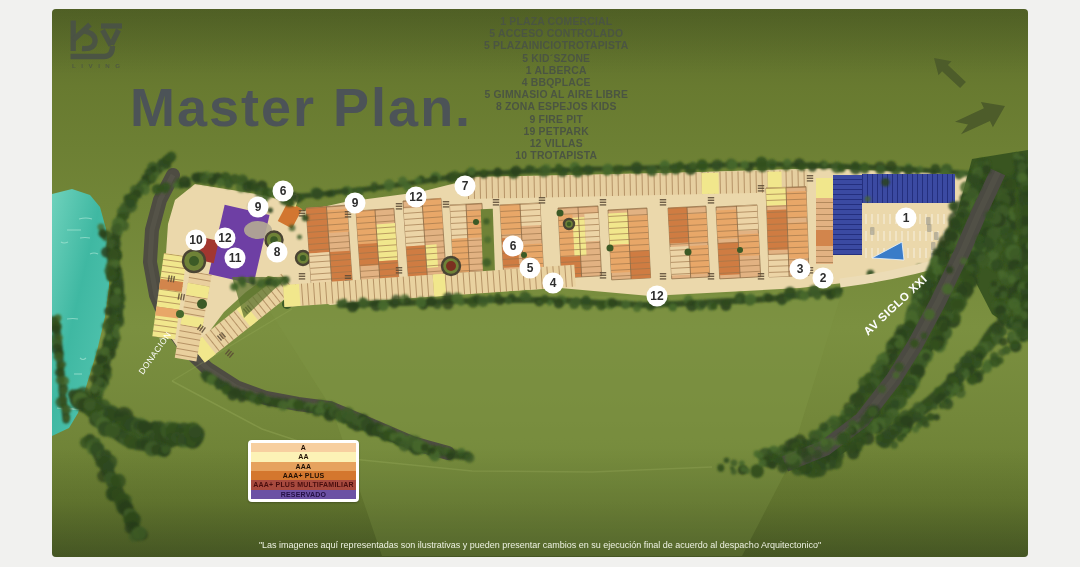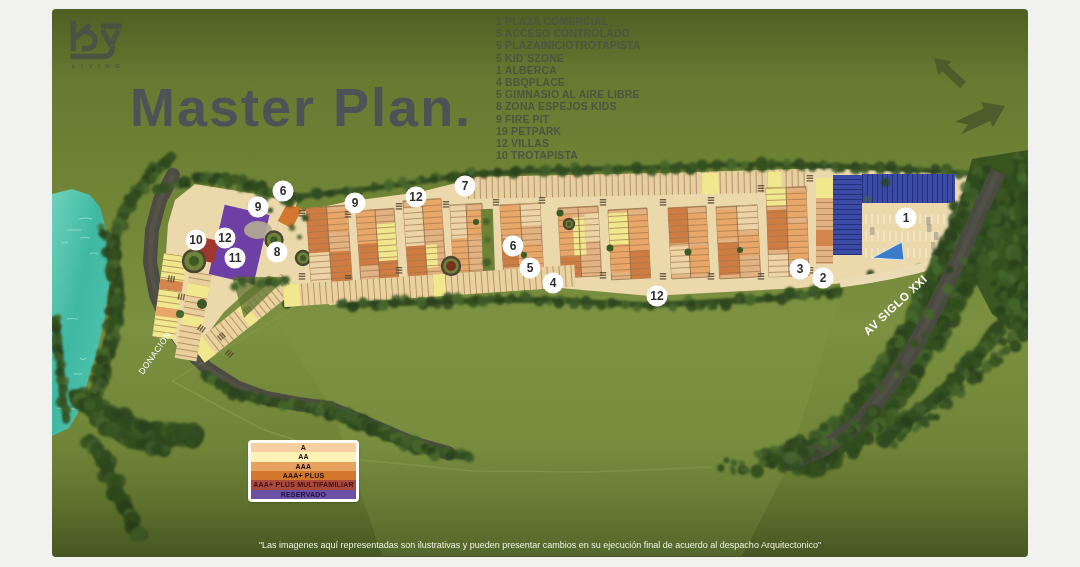--- a/index.html
+++ b/index.html
@@ -1,20 +1,20 @@
 <!DOCTYPE html>
 <html><head><meta charset="utf-8">
 <style>
 html,body{margin:0;padding:0;background:#f1f1ef;width:1080px;height:567px;overflow:hidden;}
 *{box-sizing:border-box;font-family:"Liberation Sans",sans-serif;}
 #map{position:absolute;left:52px;top:9px;width:976px;height:548px;border-radius:4px;overflow:hidden;}
 #map svg{position:absolute;left:0;top:0;}
 .logo{position:absolute;left:16px;top:9px;}
 .title{position:absolute;left:78px;top:74px;font-size:54px;line-height:48px;font-weight:bold;color:#4c5357;letter-spacing:2px;}
-.legendlist{position:absolute;left:444px;top:7px;font-size:10.4px;font-weight:bold;color:#4b5542;line-height:12.2px;letter-spacing:0.2px;}
+.legendlist{position:absolute;left:432px;top:7px;font-size:10.4px;font-weight:bold;color:#4b5542;line-height:12.2px;letter-spacing:0.2px;text-align:center;}
 .legbox{position:absolute;left:196px;top:431px;width:111px;height:62px;background:#fff;border-radius:4px;padding:3px;box-shadow:0 1px 2px rgba(0,0,0,.25);}
 .lr{height:9.33px;font-size:7px;font-weight:bold;text-align:center;line-height:9.4px;letter-spacing:0.2px;}
 .disc{position:absolute;left:0;top:531px;width:976px;text-align:center;font-size:9px;color:#eef2e2;}
 </style></head>
 <body>
 <div id="map">
 <svg width="976" height="548" viewBox="0 0 976 548">
 <defs>
 <linearGradient id="bg" x1="0" y1="0" x2="0" y2="1">
  <stop offset="0" stop-color="#5a6b2b"></stop>

